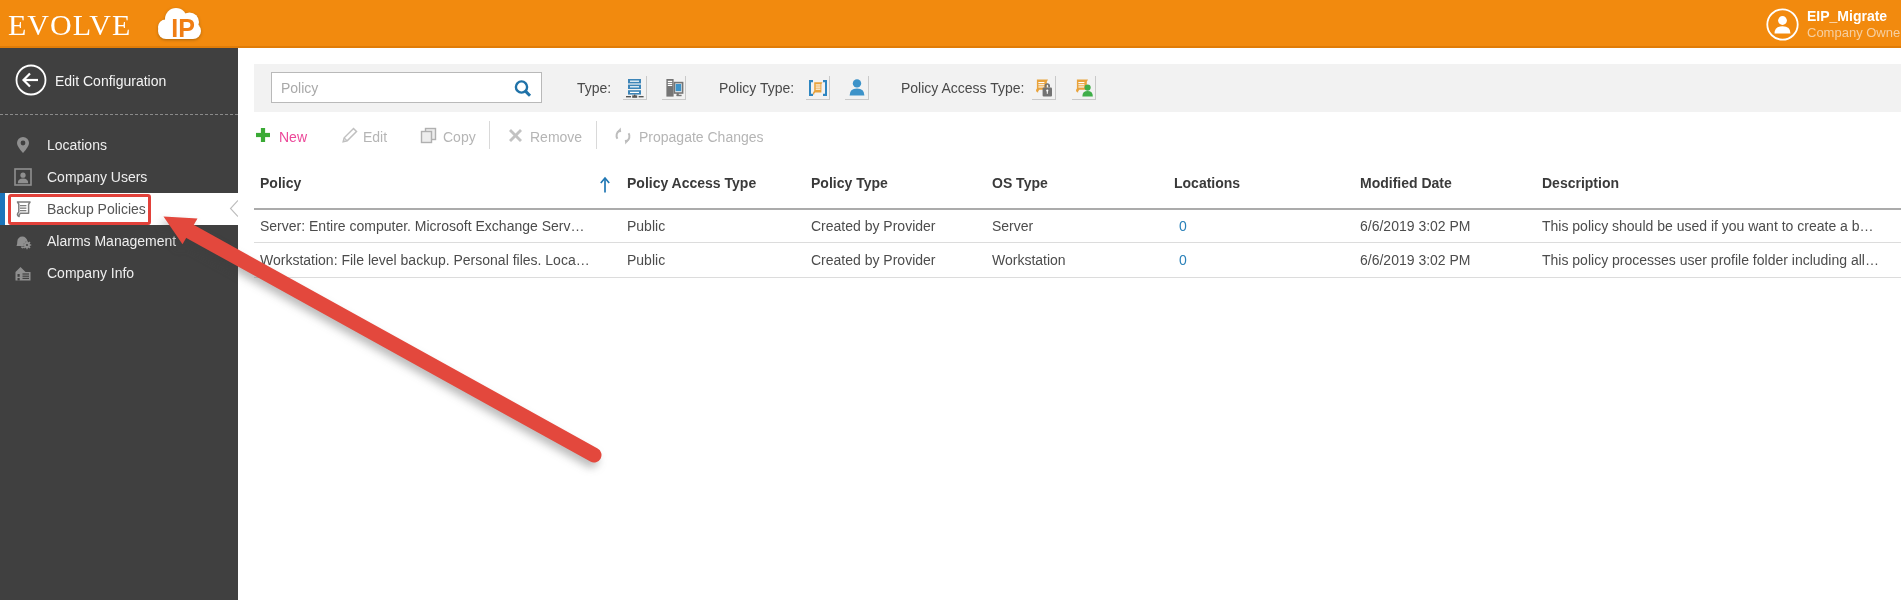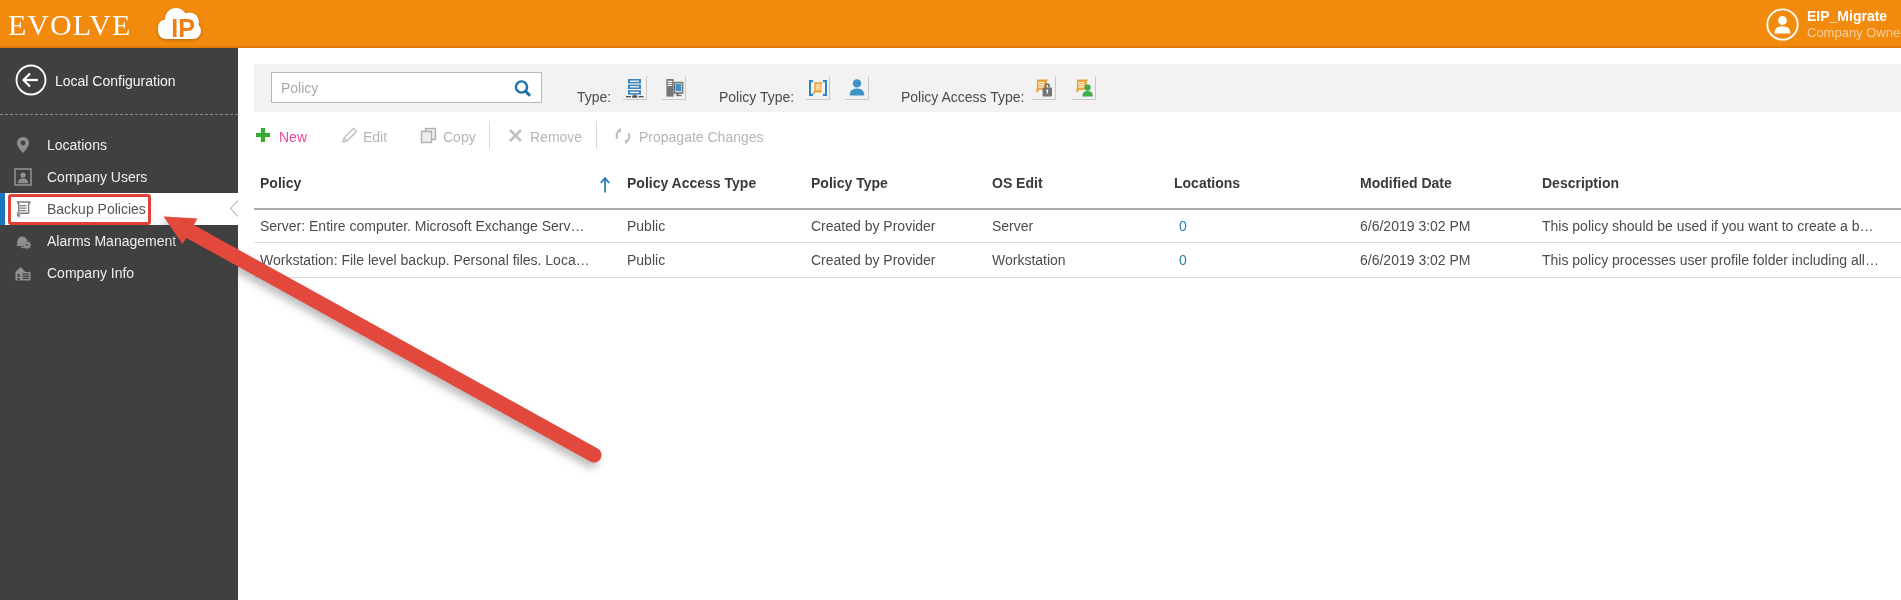--- a/index.html
+++ b/index.html
@@ -39,21 +39,21 @@
 
 
 #content { position:absolute; left:238px; top:48px; width:1663px; height:552px; background:#fff; }
 
 
 #strip { position:absolute; left:16px; top:16px; width:1647px; height:48px; background:#f2f2f2; }
 #searchbox { position:absolute; left:17px; top:8px; width:271px; height:31px; background:#fff;
   border:1px solid #b9b9b9; }
 #searchbox .ph { position:absolute; left:9px; top:7px; color:#a9a9a9; font-size:14px; }
 #searchbox svg { position:absolute; right:7px; top:5px; }
-.flabel { position:absolute; top:16px; color:#4a4a4a; font-size:14px;margin-top:9px; }
+.flabel { position:absolute; top:16px; color:#4a4a4a; font-size:14px; }
 .fbtn { position:absolute; top:12px; width:24px; height:24px;
   border-right:1px solid #c9c9c9; border-bottom:1px solid #c9c9c9; }
 .fbtn svg { position:absolute; left:2px; top:2px; }
 
 
 #toolbar2 { position:absolute; left:0; top:63px; width:1663px; height:48px; }
 .tbtn { position:absolute; top:18px; font-size:14px; white-space:nowrap; }
 .tico { position:absolute; top:16px; }
 .tsep { position:absolute; top:10px; width:1px; height:28px; background:#d9d9d9; }
 
@@ -187,21 +187,21 @@
     </div>
 
     <div id="thead">
       <span class="th" style="left:22px;">Policy</span>
       <svg style="position:absolute;left:360px;top:16px;" width="14" height="18" viewBox="0 0 14 18">
         <line x1="7" y1="2.5" x2="7" y2="16.5" stroke="#2077b4" stroke-width="1.7"></line>
         <path d="M2.8 7 L7 2 L11.2 7" fill="none" stroke="#2077b4" stroke-width="1.7"></path>
       </svg>
       <span class="th" style="left:389px;">Policy Access Type</span>
       <span class="th" style="left:573px;">Policy Type</span>
-      <span class="th" style="left:754px;">OS Edit</span>
+      <span class="th" style="left:754px;">OS Type</span>
       <span class="th" style="left:936px;">Locations</span>
       <span class="th" style="left:1122px;">Modified Date</span>
       <span class="th" style="left:1304px;">Description</span>
     </div>
     <div id="headline"></div>
 
     <div class="row" id="row1">
       <span class="td" style="left:6px;max-width:332px;">Server: Entire computer. Microsoft Exchange Server. Microsoft SQL Server.</span>
       <span class="td" style="left:373px;">Public</span>
       <span class="td" style="left:557px;">Created by Provider</span>
@@ -221,21 +221,21 @@
     </div>
   </div>
 
   <div id="sidebar">
     <div id="exitrow">
       <svg id="exitcircle" width="32" height="32" viewBox="0 0 32 32">
         <circle cx="16" cy="16" r="14.5" fill="none" stroke="#fff" stroke-width="1.8"></circle>
         <line x1="9" y1="16" x2="23" y2="16" stroke="#fff" stroke-width="2.2"></line>
         <path d="M15 9.5 L8.5 16 L15 22.5" fill="none" stroke="#fff" stroke-width="2.2"></path>
       </svg>
-      <span id="exittext">Local Configuration</span>
+      <span id="exittext">Edit Configuration</span>
     </div>
     <div id="dashline"></div>
     <div id="selbg"></div>
     <svg id="selchev" width="12" height="32" viewBox="0 0 12 32">
       <path d="M12 7.5 L4.5 15.5 L12 23.5" fill="none" stroke="#bdbdbd" stroke-width="1.1"></path>
     </svg>
     <div id="selbar"></div>
     <div class="menuitem" id="mi-loc">
       <svg class="mi-ic" width="18" height="18" viewBox="0 0 18 18">
         <path d="M9 1 a6 6 0 0 1 6 6 q0 3.6 -6 10 q-6 -6.4 -6 -10 a6 6 0 0 1 6 -6 z" fill="#8f8f8f"></path>

